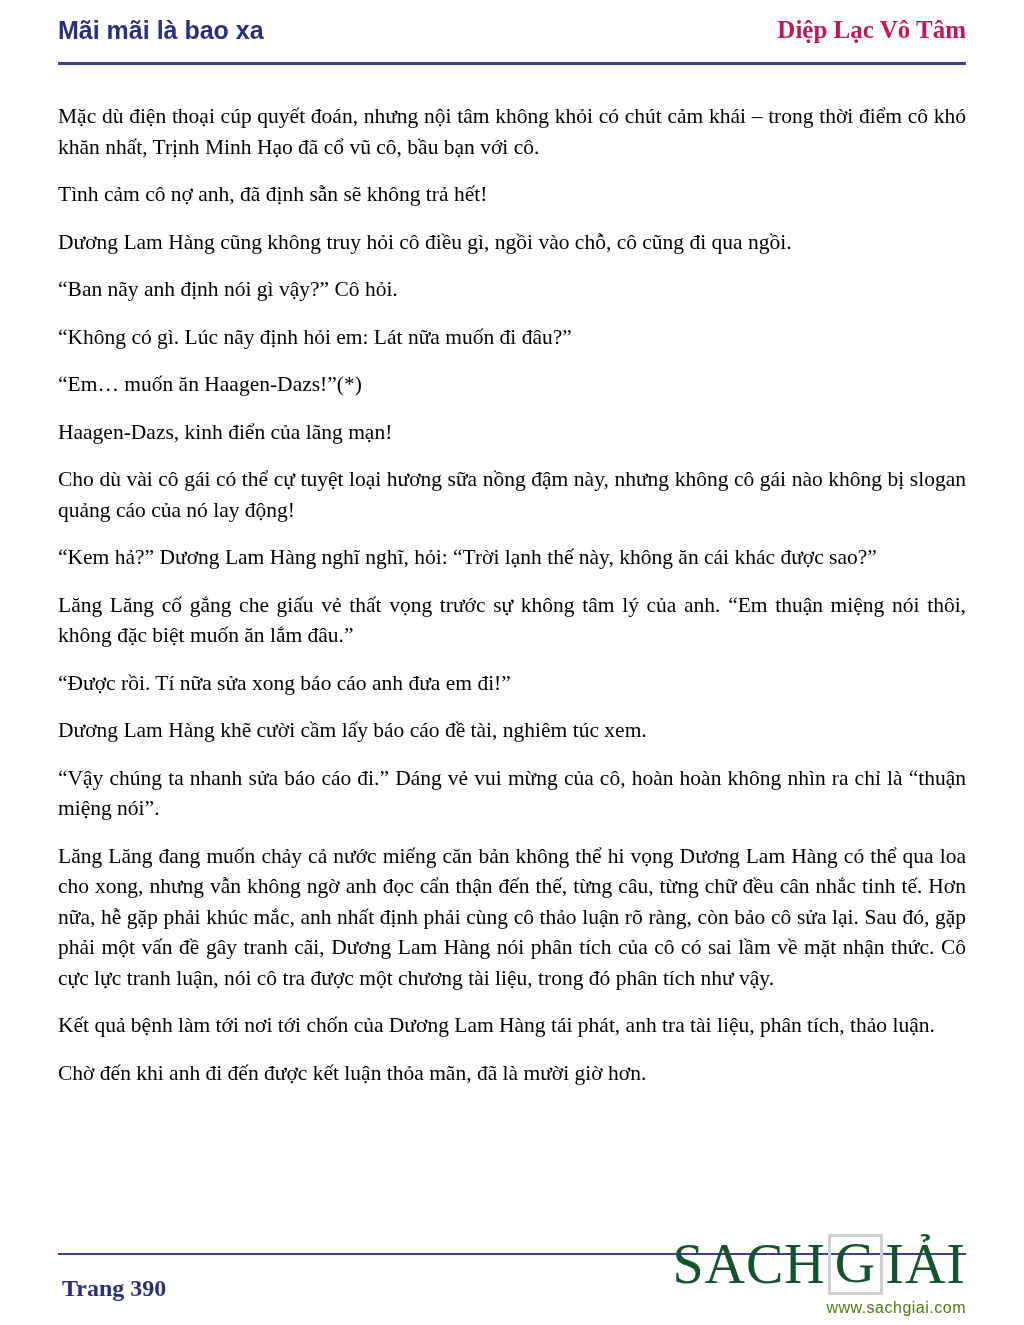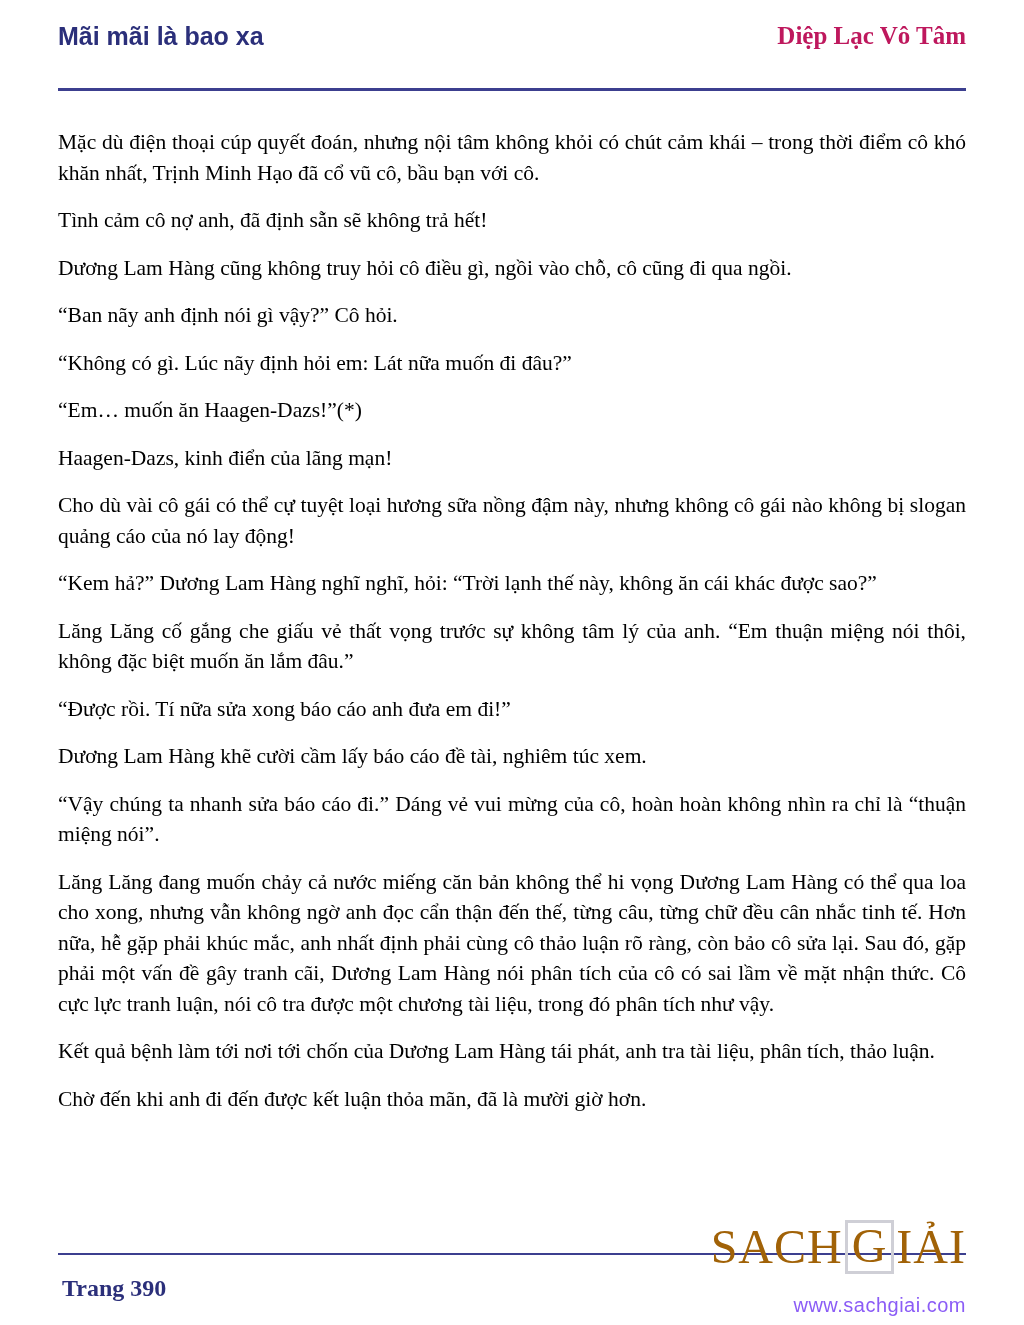--- a/index.html
+++ b/index.html
@@ -17,25 +17,25 @@
   }
   .page {
     position: absolute;
     inset: 0;
     padding: 0 58px;
     box-sizing: border-box;
   }
   
   .header {
     position: relative;
-    height: 88px;
+    height: 62px;
     display: flex;
     align-items: flex-start;
     justify-content: space-between;
-    padding-top: 22px;
+    padding-top: 16px;
     box-sizing: border-box;
   }
   .header-title-left {
     font-family: "Liberation Sans", sans-serif;
     font-weight: bold;
     font-size: 25px;
     color: #2b2f7a;
     letter-spacing: 0px;
     white-space: nowrap;
   }
@@ -96,40 +96,40 @@
   
   .watermark {
     position: absolute;
     right: 0;
     bottom: 8px;
     text-align: right;
     user-select: none;
   }
   .wm-main {
     font-family: "Liberation Serif", serif;
-    font-size: 48px;
+    font-size: 56px;
     letter-spacing: 1px;
-    color: #a16207;
+    color: #14532d;
     line-height: 1;
     display: flex;
     align-items: center;
     justify-content: flex-end;
   }
   .wm-box {
     display: inline-block;
     border: 3px solid #cfcfd6;
     padding: 0 4px 2px 4px;
     margin: 0 2px;
     line-height: 0.95;
   }
   .wm-url {
     font-family: "Liberation Sans", sans-serif;
-    font-size: 20px;
-    color: #8b5cf6;
-    margin-top: 20px;
+    font-size: 16px;
+    color: #4d7c0f;
+    margin-top: 4px;
     letter-spacing: 0.5px;
   }
 </style>
 </head>
 <body>
 
 <div class="page">
 
   <div class="header">
     <div class="header-title-left">Mãi mãi là bao xa</div>

